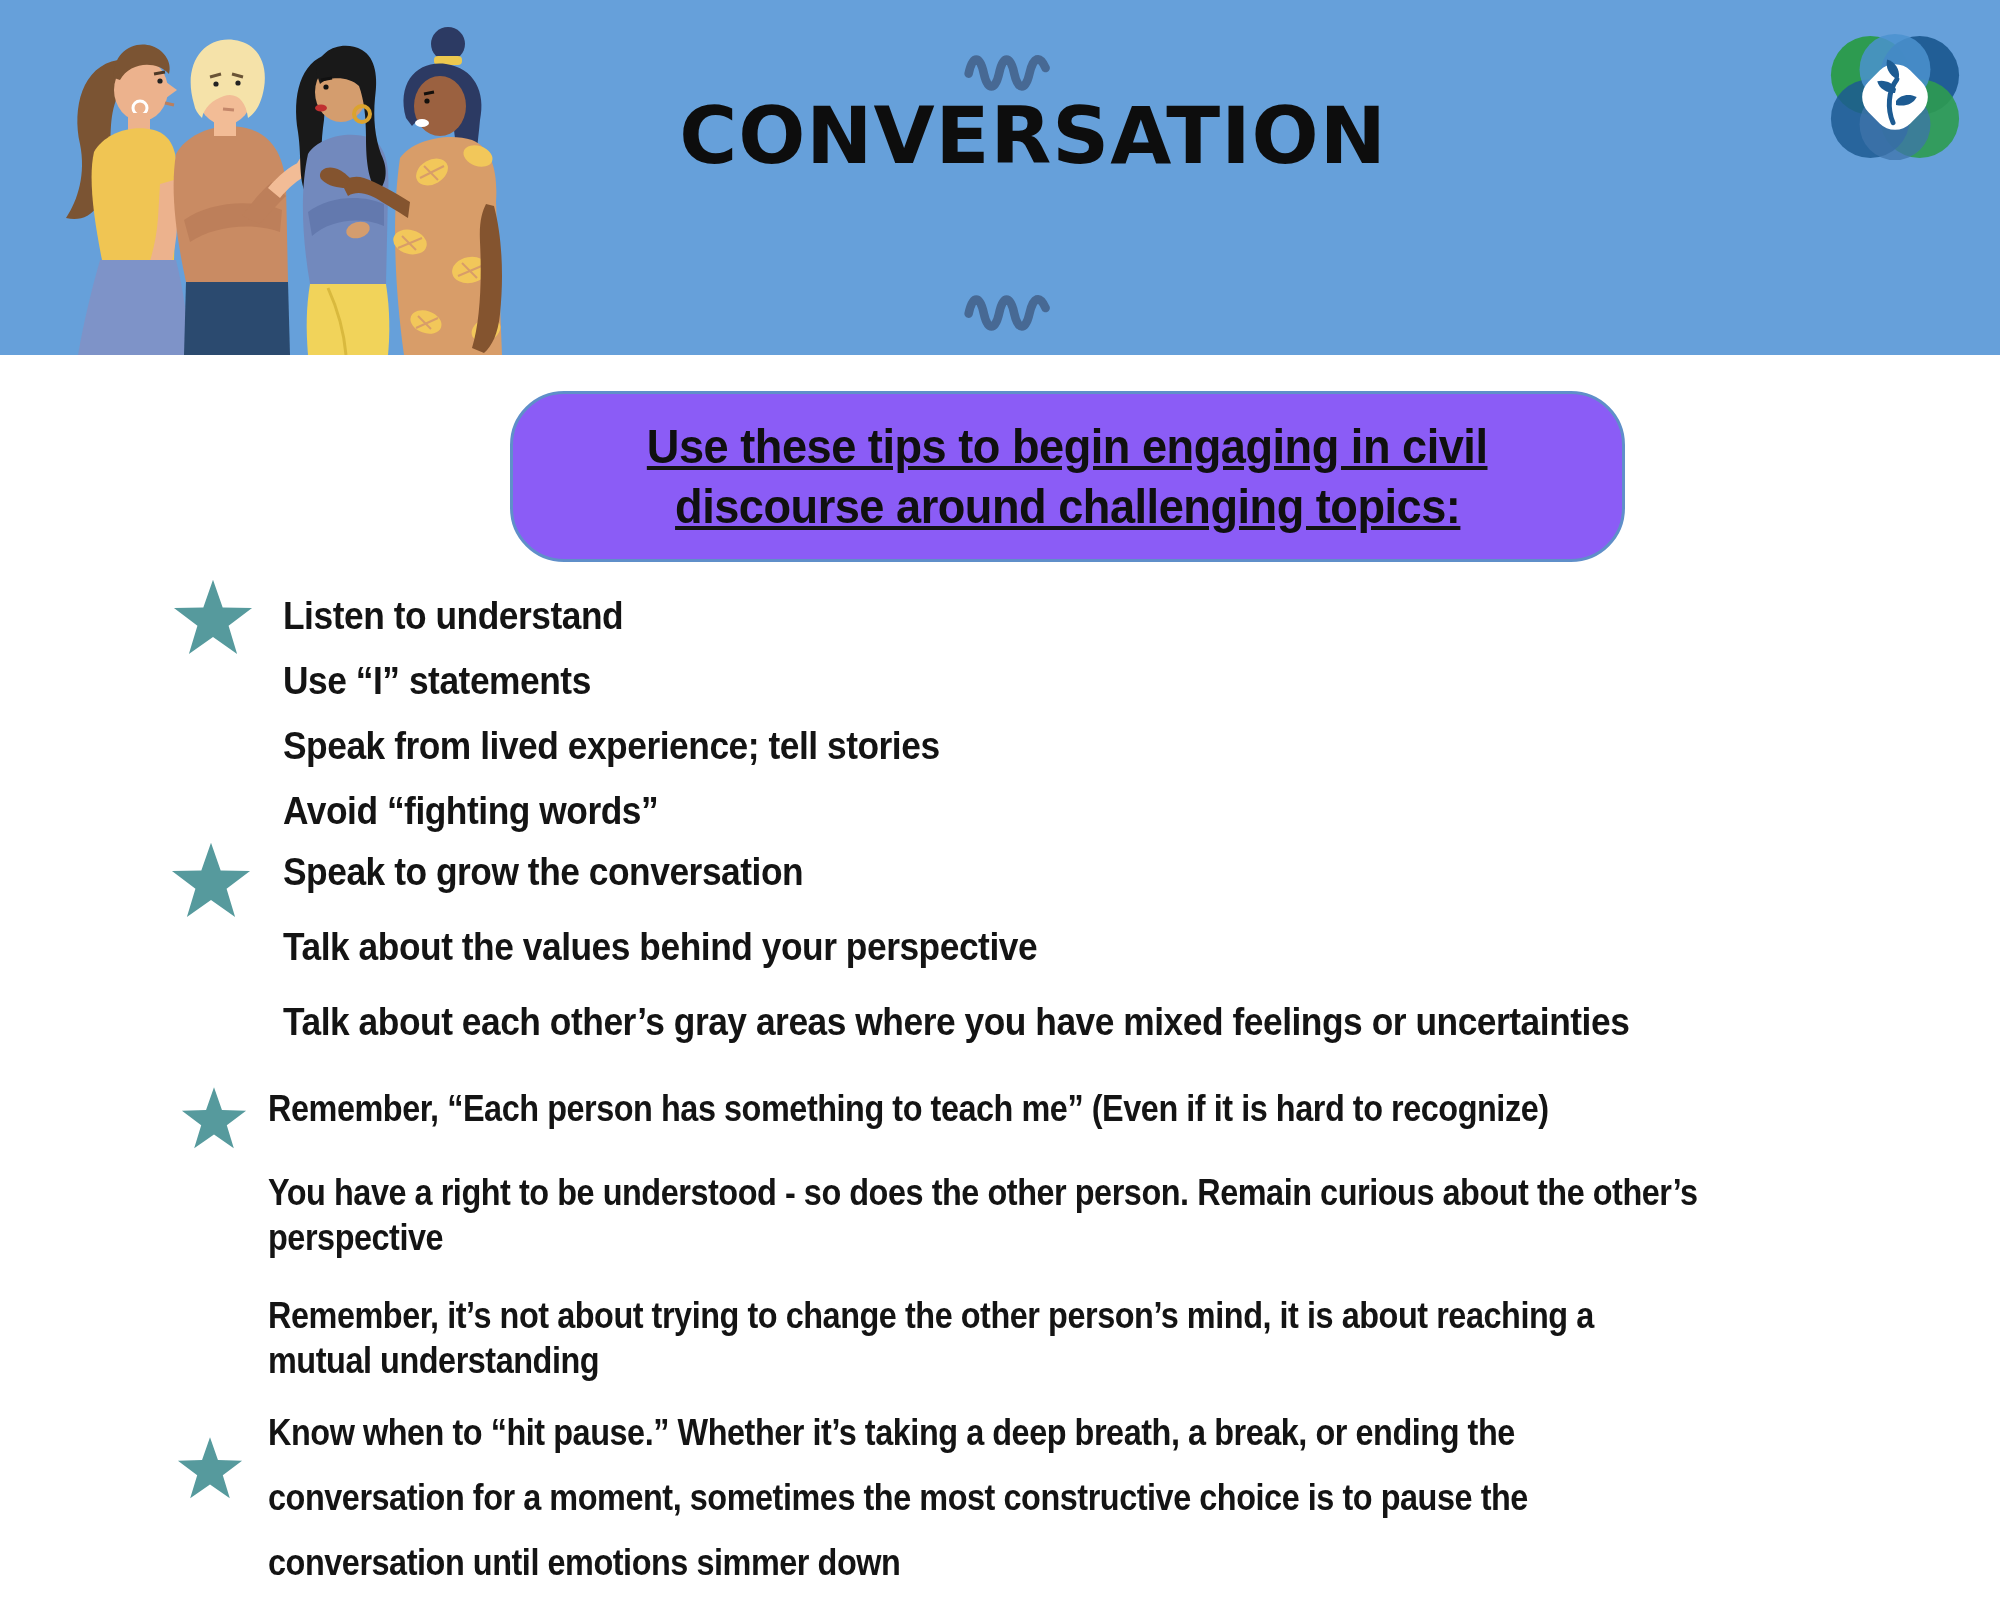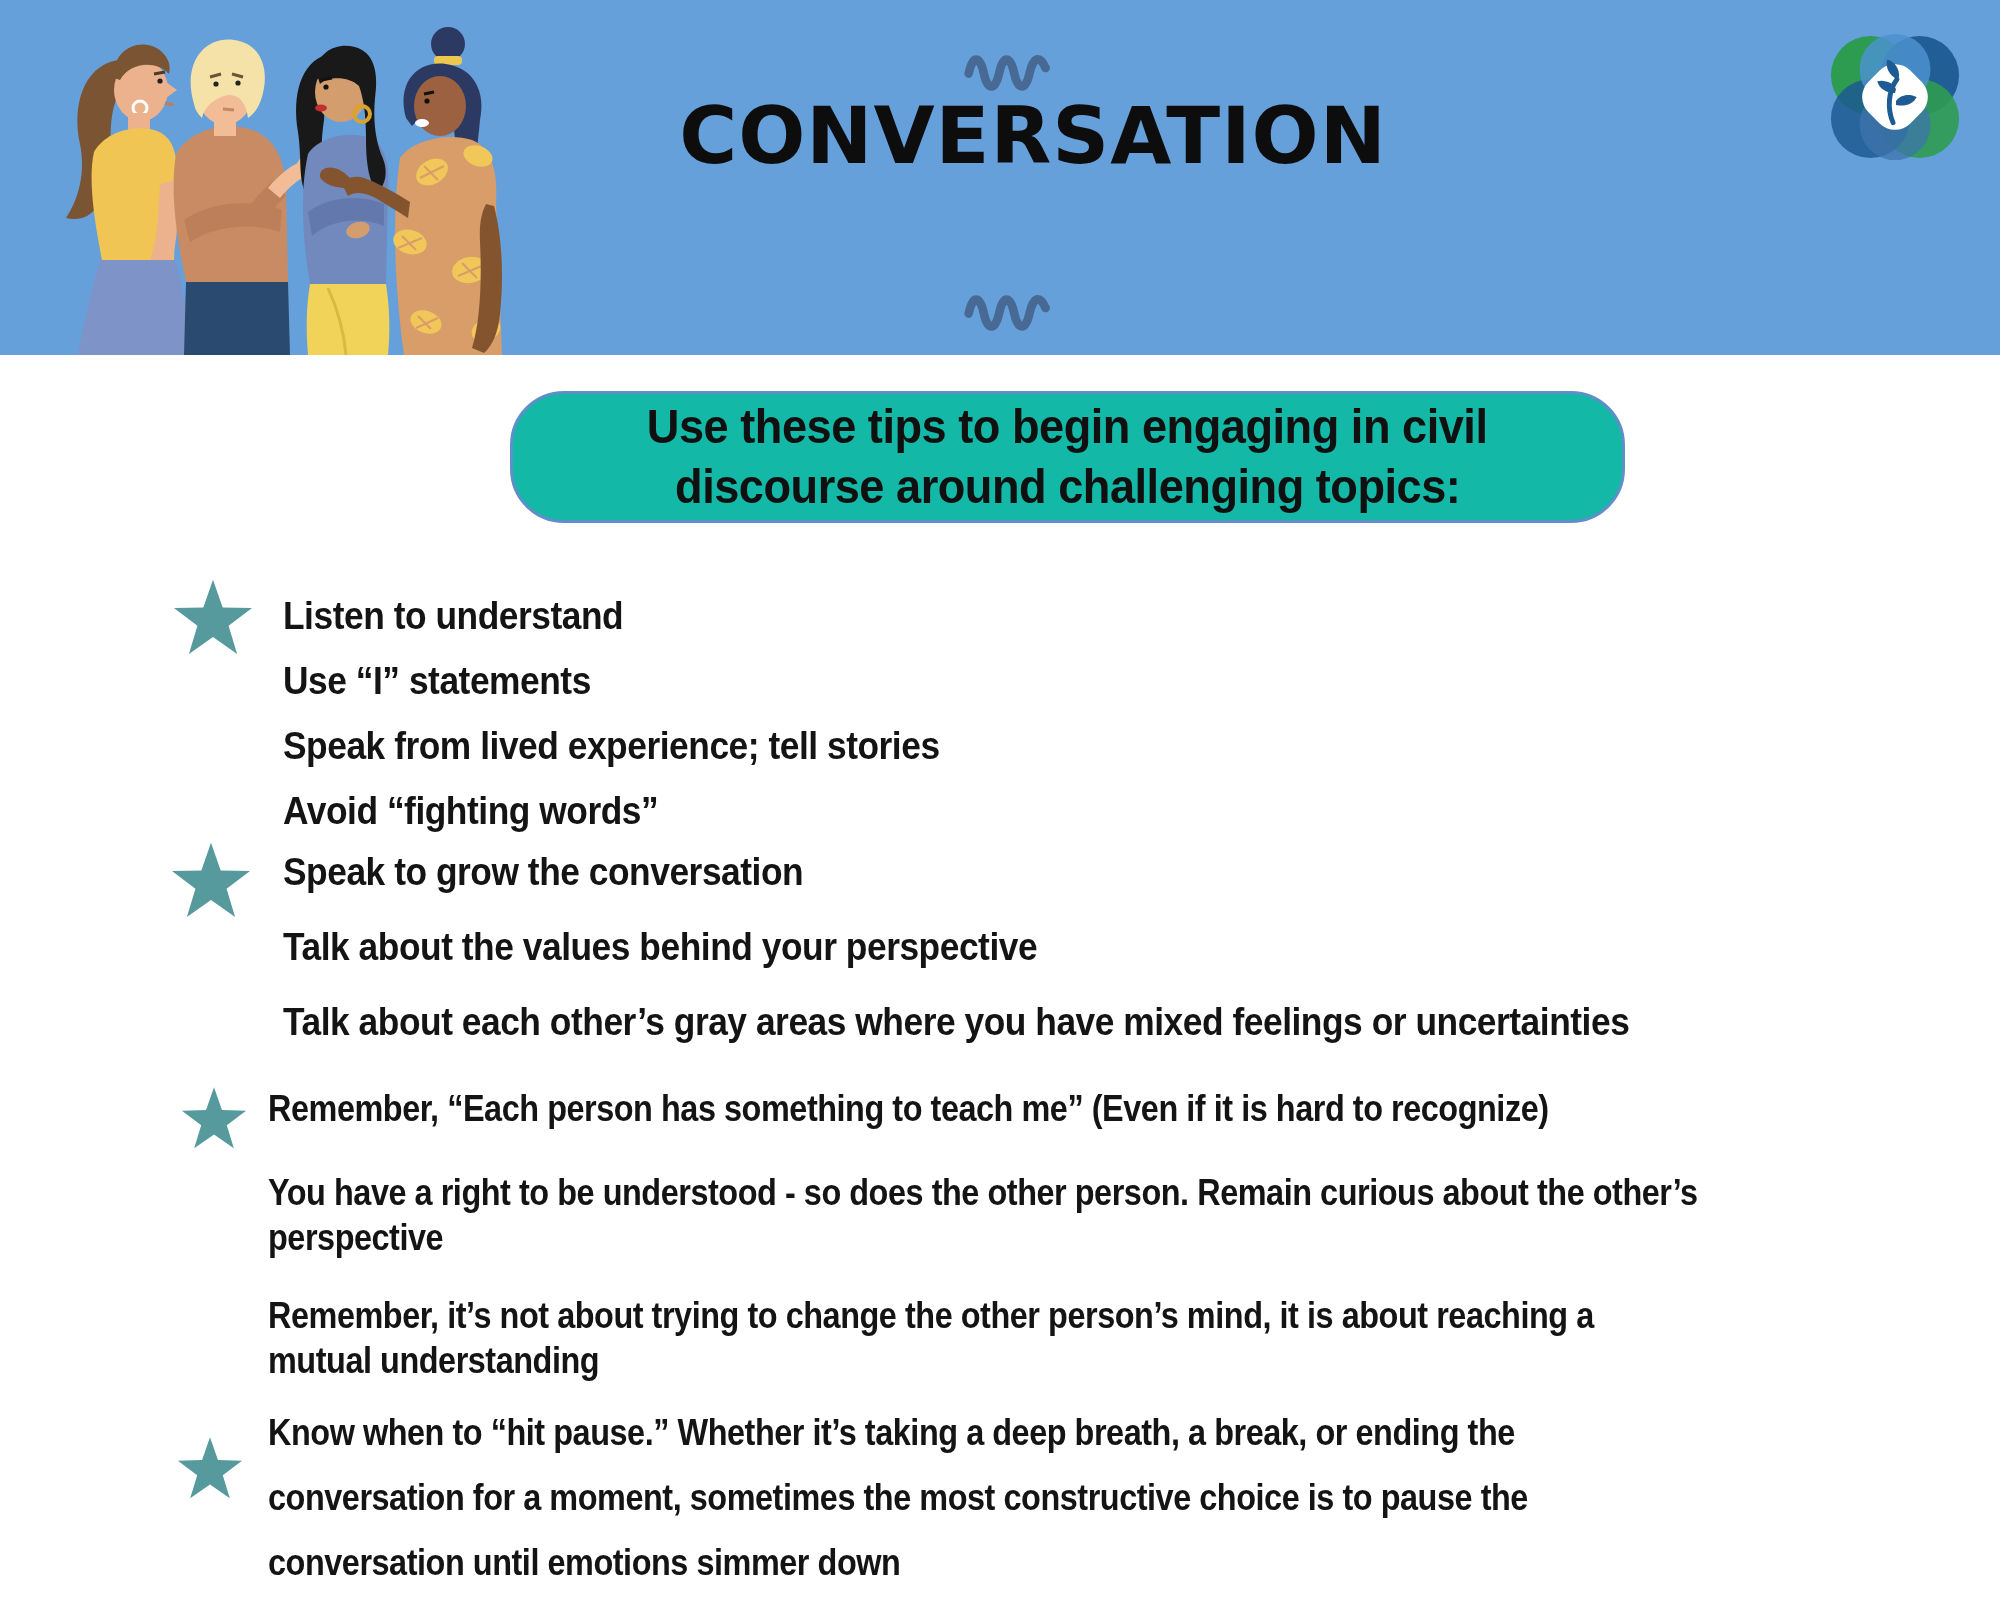--- a/index.html
+++ b/index.html
@@ -9,23 +9,23 @@
   .header{position:absolute;left:0;top:0;width:2000px;height:355px;background:#66a0da;}
   .title{position:absolute;left:1020px;top:98px;transform:translateX(-50%);text-align:center;
          font-family:"DejaVu Sans",sans-serif;font-weight:bold;font-size:79px;line-height:77px;
          letter-spacing:1px;color:#0d0d0d;white-space:nowrap;margin-left:13px;}
   .squiggle{position:absolute;width:95px;height:50px;}
   .squiggle.top{left:962px;top:42px;}
   .squiggle.bottom{left:962px;top:282px;}
   .logo{position:absolute;left:1826px;top:28px;width:138px;height:138px;}
   .illustration{position:absolute;left:28px;top:20px;width:482px;height:335px;}
   
-  .intro-box{position:absolute;left:510px;top:391px;width:1115px;height:132px;box-sizing:border-box;
-             background:#14b8a6;border:3px solid #5f8fc9;border-radius:54px;
-             display:flex;flex-direction:column;justify-content:center;align-items:center;}
+  .intro-box{position:absolute;left:510px;top:391px;width:1115px;height:171px;box-sizing:border-box;
+             background:#8b5cf6;border:3px solid #5f8fc9;border-radius:54px;
+             display:flex;flex-direction:column;justify-content:center;align-items:center;text-decoration:underline;}
   .intro-line{font-size:48px;font-weight:bold;color:#101010;line-height:60px;letter-spacing:-0.5px;
               transform:scaleX(0.94);transform-origin:center;white-space:nowrap;}
   
   .star{position:absolute;}
   .star polygon{fill:#569a9d;}
   .tblock{position:absolute;font-weight:bold;transform-origin:0 0;}
   .tblock .line{white-space:nowrap;}
   .fs-a{font-size:38px;letter-spacing:-0.5px;transform:scaleX(0.93);}
   .fs-b{font-size:36px;letter-spacing:-0.5px;transform:scaleX(0.90);}
   .lh-65 .line{line-height:65px;}

